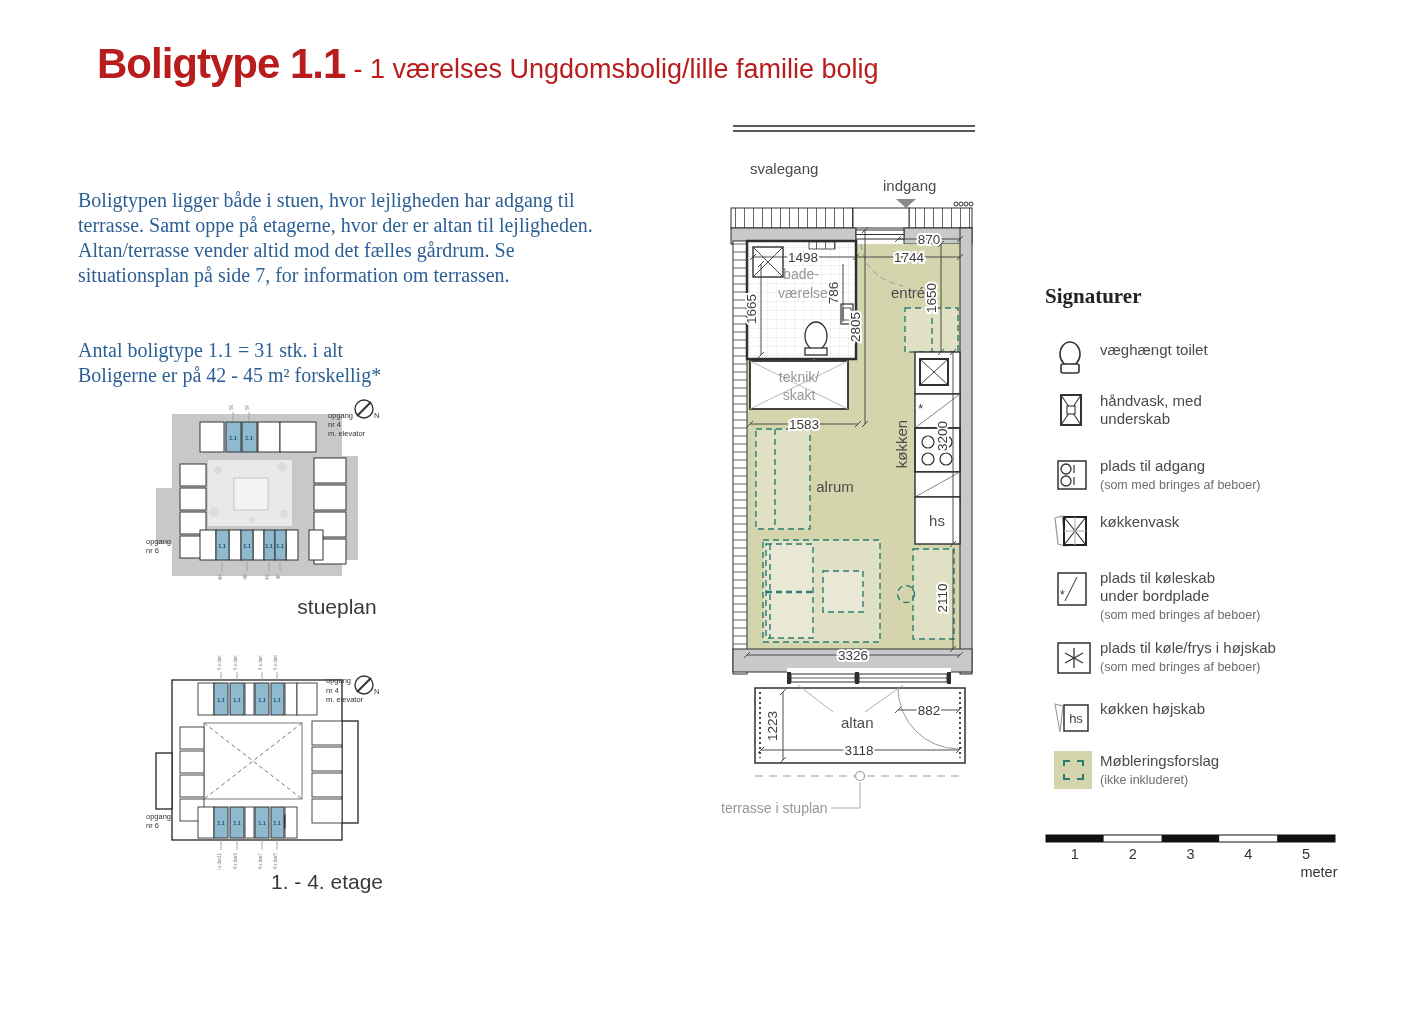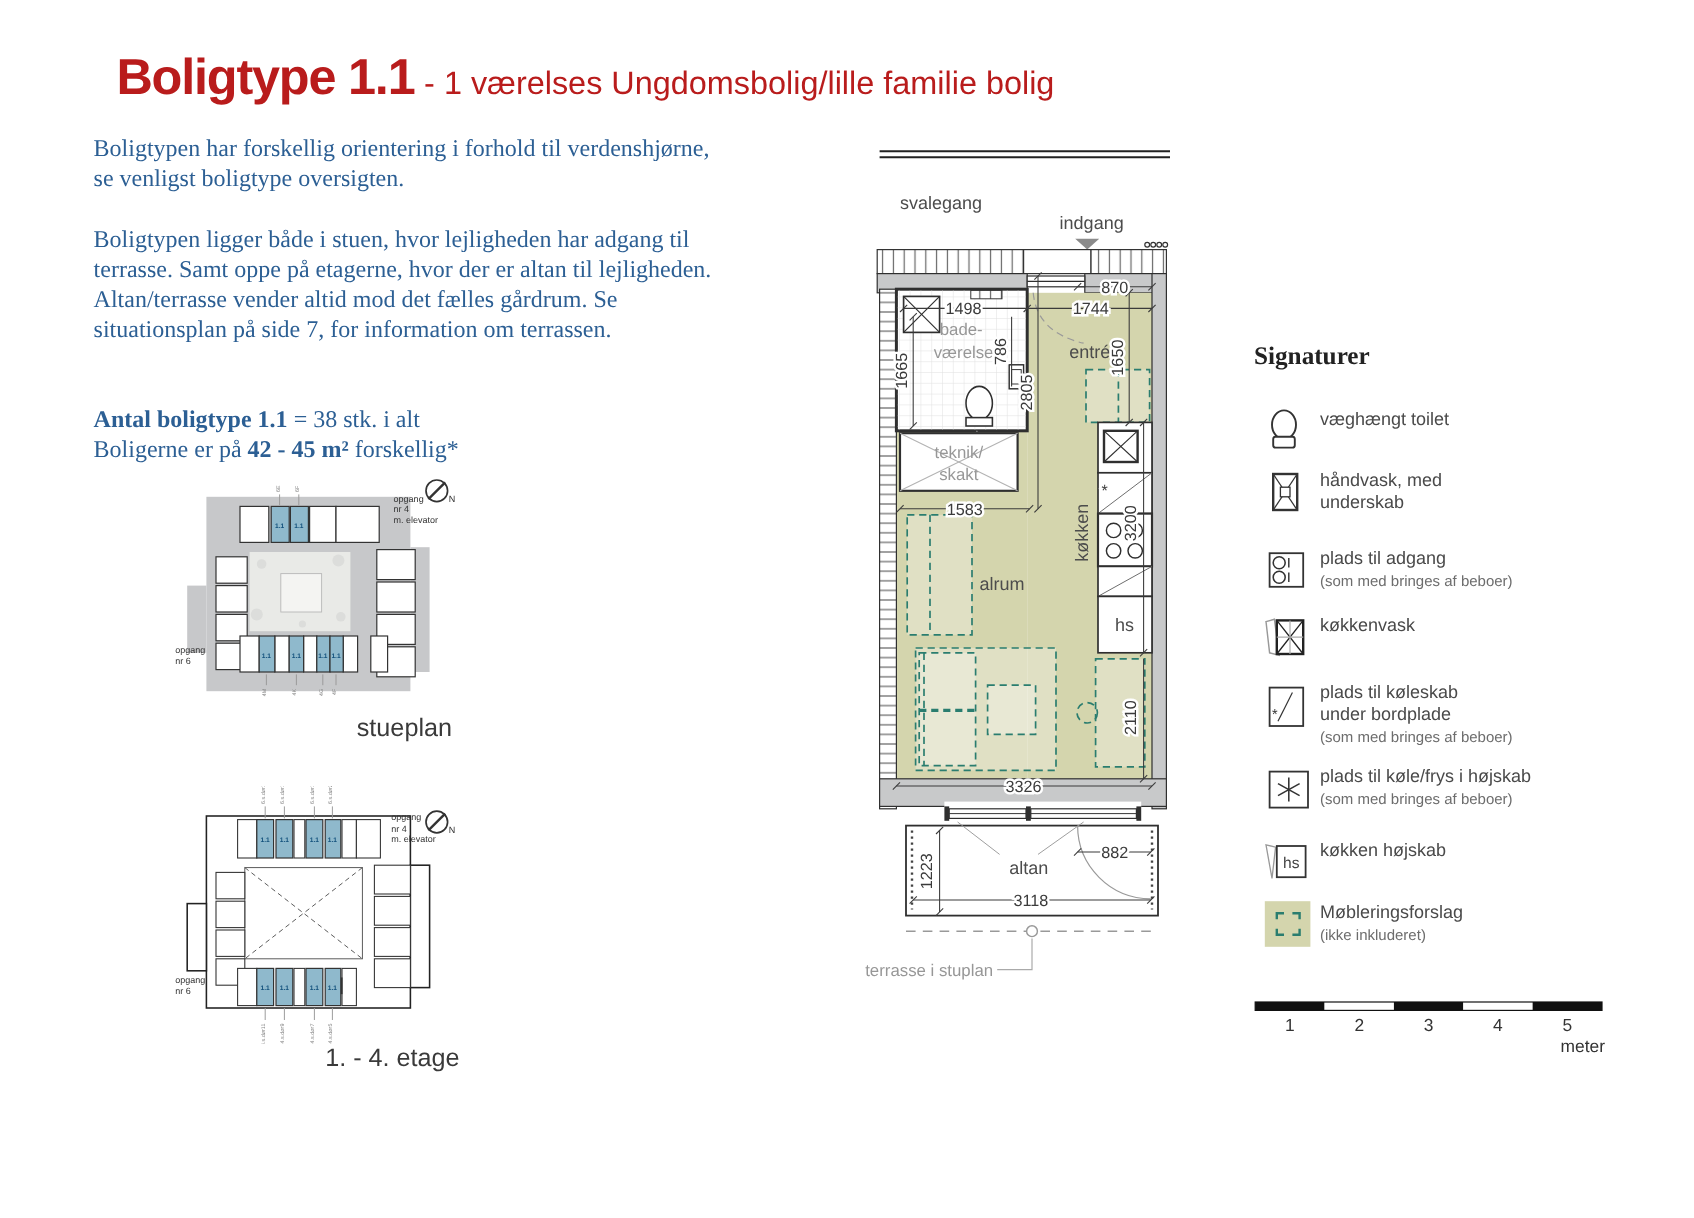--- a/index.html
+++ b/index.html
@@ -8,21 +8,21 @@
   
   #title{position:absolute;left:78px;top:40px;white-space:nowrap;color:#b91c1c;margin-left:19px;}
   #title .main{font-family:"Liberation Sans",sans-serif;font-size:42px;font-weight:700;letter-spacing:-1px;}
   #title .sub{font-family:"Liberation Sans",sans-serif;font-size:27px;font-weight:500;margin-left:8px;}
   
   .para{position:absolute;left:78px;width:520px;font-family:"Liberation Serif",serif;
         font-size:20px;line-height:25px;color:#2c5f94;}
   #para1{top:112px;}
   #para2{top:188px;}
   #antal{top:338px;}
-  #antal b{font-weight:700;}
+  #antal b{font-weight:400;}
   
   .caption{position:absolute;font-family:Liberation Sans, sans-serif;font-size:21px;color:#3a3a3a;text-align:center;}
   
   #footnote{position:absolute;left:510px;top:958px;width:900px;font-family:"Liberation Serif",serif;
             font-size:18.5px;color:#2e4766;}
   #footnote .star{color:#1c5c9c;font-weight:700;vertical-align:2px;}
   
   #legend{position:absolute;left:1045px;top:284px;width:360px;height:585px;}
   #legend h2{position:absolute;left:0;top:0;margin:0;font-family:"Liberation Serif",serif;
              font-size:21px;font-weight:700;color:#222;}
@@ -42,24 +42,23 @@
 </style>
 </head>
 <body>
 
 <div id="page">
 
   <div id="title">
     <span class="main">Boligtype 1.1</span><span class="sub">- 1 værelses Ungdomsbolig/lille familie bolig</span>
   </div>
 
-  <div id="para1" class="para">Boligtypen har forskellig orientering i forhold til verdenshjørne, se venligst boligtype oversigten.</div>
   <div id="para2" class="para">Boligtypen ligger både i stuen, hvor lejligheden har adgang til terrasse. Samt oppe på etagerne, hvor der er altan til lejligheden. Altan/terrasse vender altid mod det fælles gårdrum. Se situationsplan på side 7, for information om terrassen.</div>
   <div id="antal" class="para">
-    <b>Antal boligtype 1.1</b><span> = 38 stk. i alt</span><br>
+    <b>Antal boligtype 1.1</b><span> = 31 stk. i alt</span><br>
     <span>Boligerne er på </span><b>42 - 45 m²</b><span> forskellig*</span>
   </div>
 
   <svg class="abs" style="left:142px;top:392px;" width="252" height="208" viewBox="0 0 252 208">
     <g>
       <rect x="30" y="22" width="170" height="162" fill="#c7c8ca"></rect>
       <rect x="200" y="64" width="16" height="104" fill="#c7c8ca"></rect>
       <rect x="14" y="96" width="16" height="56" fill="#c7c8ca"></rect>
       <rect x="66" y="68" width="84" height="66" fill="#e9eae7"></rect>
       <rect x="92" y="86" width="34" height="32" fill="#f4f4f2" stroke="#bbb" stroke-width="0.8"></rect>

